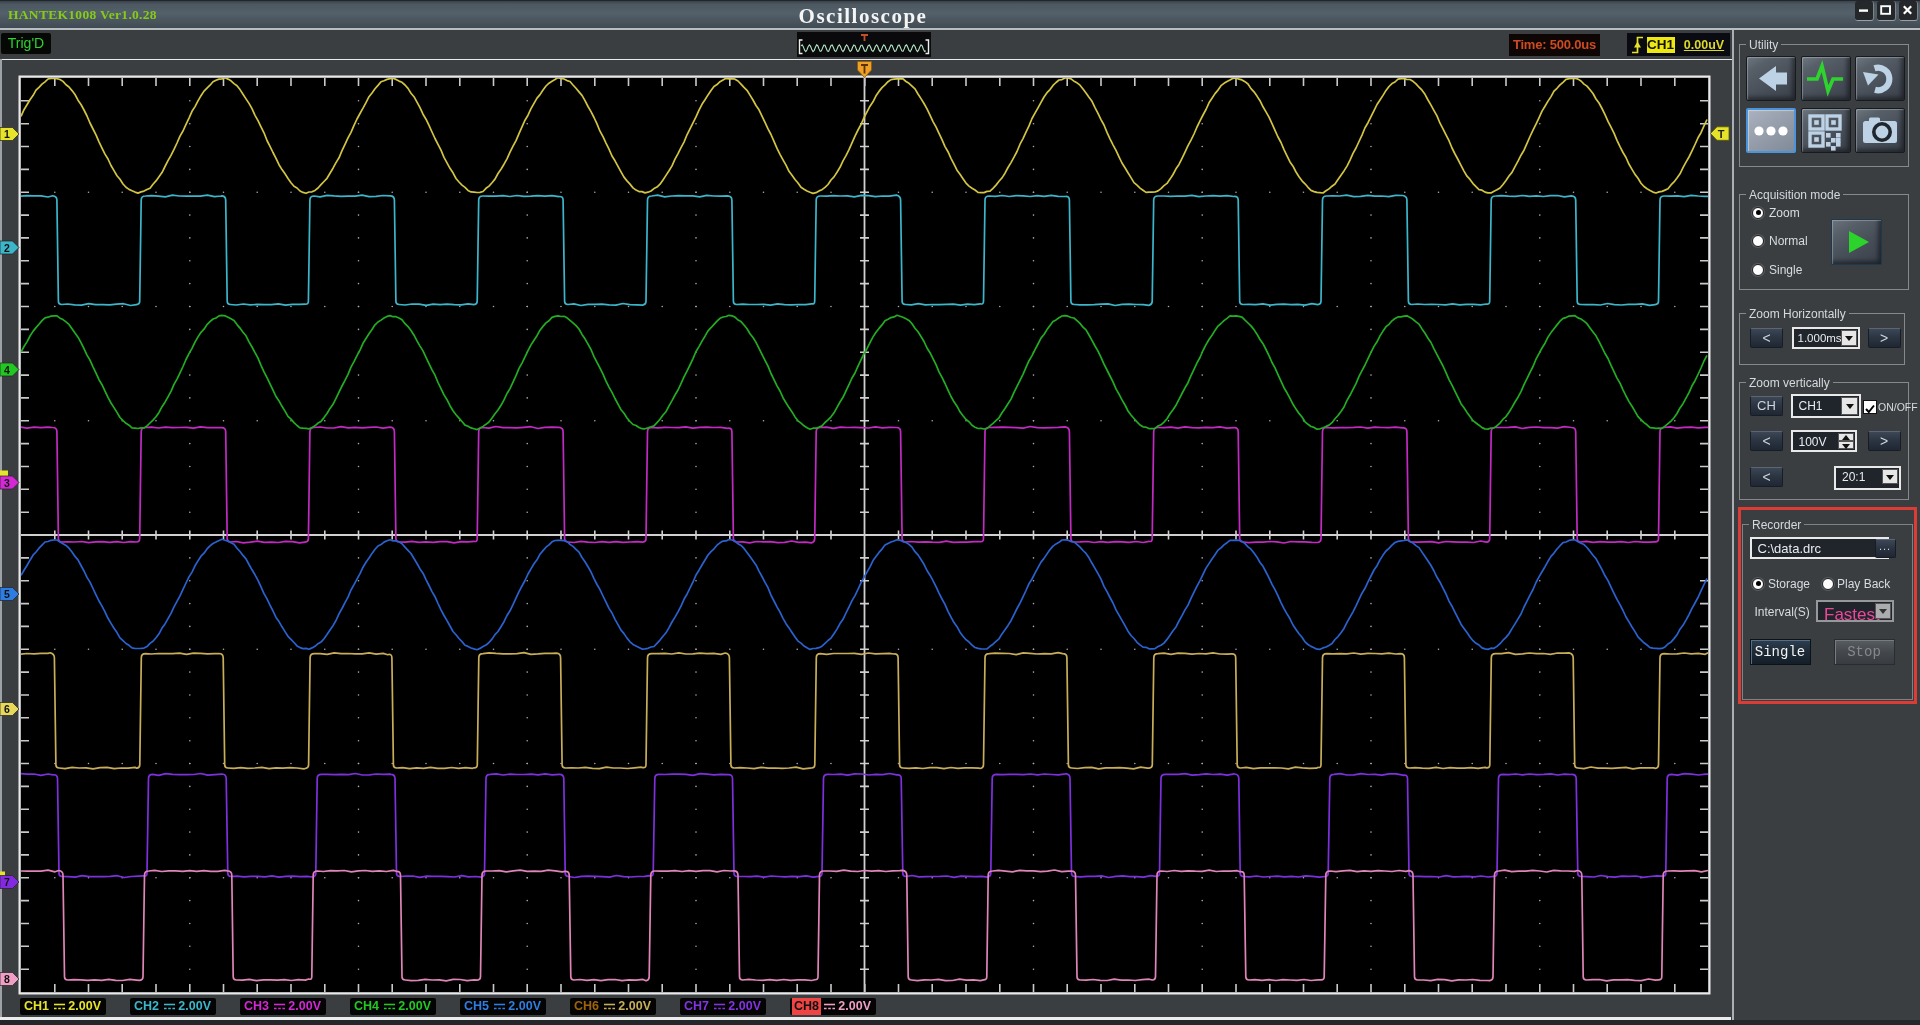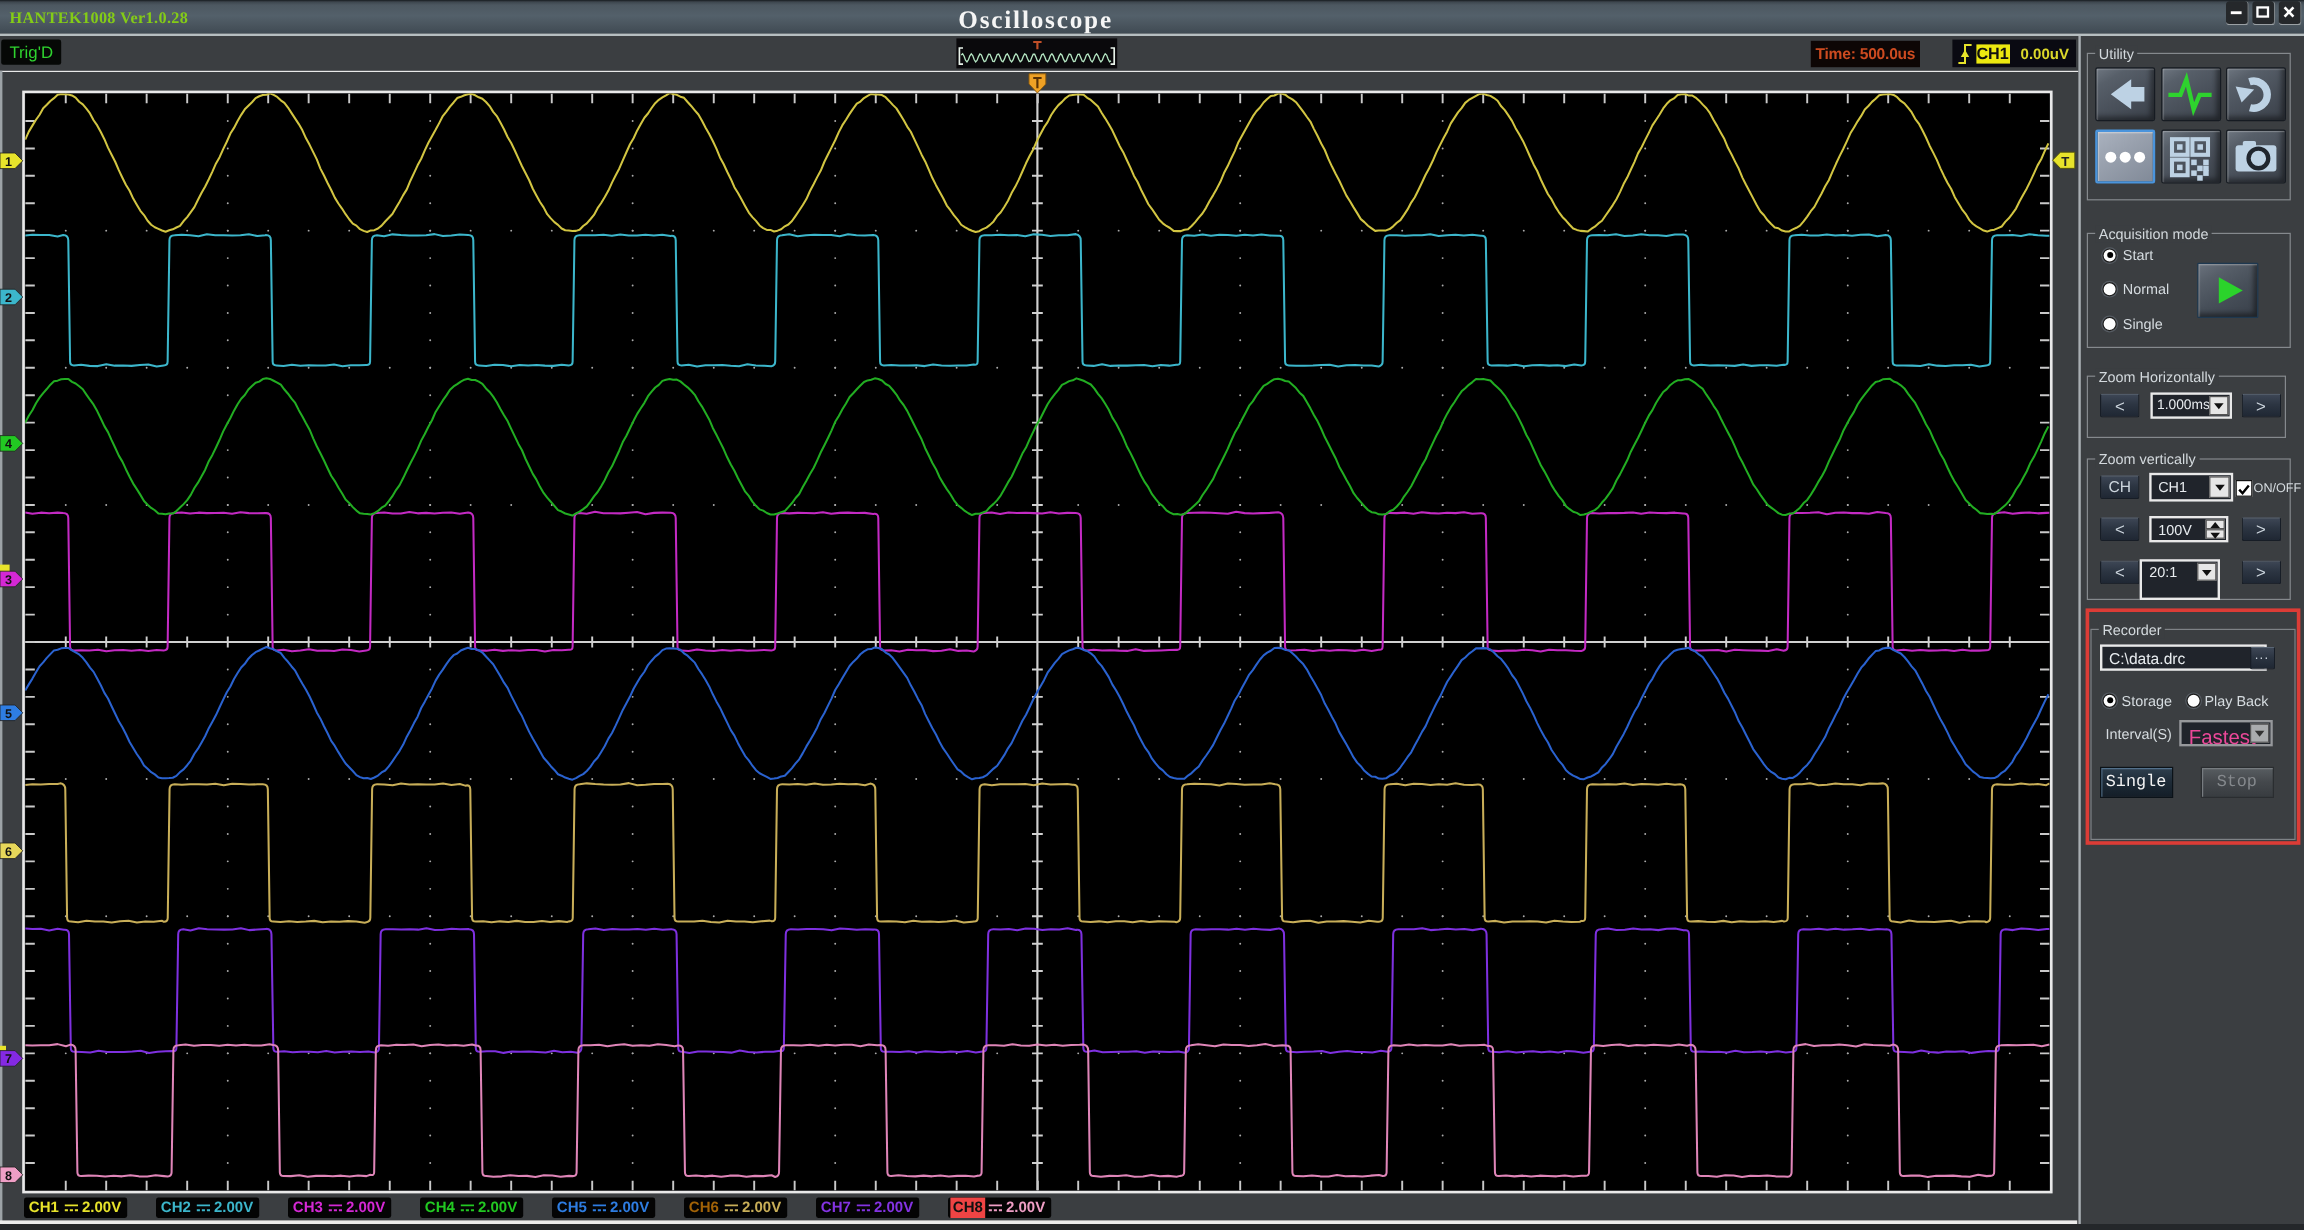--- a/index.html
+++ b/index.html
@@ -20,21 +20,21 @@
 #trigd { left:1px; top:33px; width:50px; height:21px; background:#060806; border-radius:2px;
   color:#2fd32f; font-size:14px; line-height:21px; text-align:center; }
 #minibox { left:797px; top:32px; width:134px; height:25px; background:#0a090c; }
 #timebox { left:1509px; top:34px; width:91px; height:22px; background:#0d0605;
   color:#cd4b20; font-weight:bold; font-size:13px; line-height:22px; text-align:center;
   white-space:nowrap; letter-spacing:-0.2px; }
 #trigbox { left:1627px; top:33px; width:103px; height:23px; background:#0a0a12; }
 #ch1badge { left:1646.5px; top:37px; width:28px; height:16px; background:#ece810;
   color:#111; font-weight:bold; font-size:13.5px; line-height:16px; text-align:center; }
 #uvtext { left:1681px; top:37px; width:46px; color:#dcd82a; font-weight:bold; font-size:12.5px;
-  line-height:16px; text-align:center; }
+  line-height:16px; text-align:center;text-decoration:underline; }
 #whiteline { left:0; top:58.5px; width:1733px; height:2px; background:#e9e9e9; }
 #plotwrap { left:0; top:60px; width:1733px; height:958px; background:#3b3e41; }
 #leftedge { left:0; top:59px; width:2px; height:961px; background:#9ca2a6; }
 #botline { left:0; top:1017px; width:1731px; height:2.5px; background:#ebebeb; }
 #botstrip { left:0; top:1019.5px; width:1920px; height:6px; background:#24272a; }
 #panel { left:1732px; top:30px; width:188px; height:990px; background:#3b3e41;
   border-left:2px solid #a9afb3; }
 
 
 .chlab { top:998px; width:86px; height:17px; background:#040404; border-radius:2px;
@@ -270,21 +270,21 @@
     <rect x="36" y="30" width="4.6" height="4.6" fill="#bdd2e4"></rect>
   </svg>
 <svg class="abs" style="left:1855px;top:108px" width="50" height="45">
 <rect x="8" y="13" width="34" height="22" rx="2.5" fill="#bdd2e4"></rect>
 <rect x="14" y="9.5" width="11" height="5" rx="1.5" fill="#bdd2e4"></rect>
 <circle cx="27" cy="24" r="8.2" fill="#bdd2e4" stroke="#20262e" stroke-width="3.6"></circle>
   </svg>
 <div class="grp" style="left:1739px;top:194px;width:170px;height:96px;"></div>
 <div class="grplab" style="left:1746px;top:188px;">Acquisition mode</div>
 <div class="radio sel" style="left:1752px;top:206.5px;"></div>
-<div class="plab" style="left:1769px;top:205.5px;">Start</div>
+<div class="plab" style="left:1769px;top:205.5px;">Zoom</div>
 <div class="radio" style="left:1752px;top:235px;"></div>
 <div class="plab" style="left:1769px;top:234px;">Normal</div>
 <div class="radio" style="left:1752px;top:263.5px;"></div>
 <div class="plab" style="left:1769px;top:262.5px;">Single</div>
 <div class="abs" style="left:1831px;top:218.5px;width:51px;height:46px;
   border:1.5px solid #1e3850; border-radius:1px;
   background:linear-gradient(150deg,#6a727d 0%,#565e68 25%,#474f59 55%,#39404a 100%);
   box-shadow:inset 1px 1px 1px rgba(255,255,255,.3), inset -3px -3px 4px rgba(0,0,0,.45);"></div>
 <svg class="abs" style="left:1831px;top:218.5px" width="51" height="46">
 <path d="M18 12 V34 L38 23 Z" fill="#2bd32b"></path>
@@ -319,21 +319,21 @@
 <span class="txt" style="top:2.5px;font-size:12px;">100V</span>
 <div class="arr" style="width:16px;height:7.6px;">
       <div class="tri" style="left:3px;top:1px;border-top:none;border-bottom:5px solid #111;"></div>
     </div>
 <div class="arr" style="width:16px;height:7.6px;top:9.4px;">
       <div class="tri" style="left:3px;top:1.5px;"></div>
     </div>
   </div>
 <div class="navbtn" style="left:1750px;top:466.5px;width:33px;height:20px;font-size:14px;line-height:18px;">&lt;</div>
 <div class="navbtn" style="left:1867.5px;top:466.5px;width:33px;height:20px;font-size:14px;line-height:18px;">&gt;</div>
-<div class="combo" style="left:1783px;top:465.5px;width:66.5px;height:34px;">
+<div class="combo" style="left:1834px;top:465.5px;width:66.5px;height:24px;">
 <span class="txt" style="top:2.5px;font-size:12px;">20:1</span>
 <div class="arr" style="width:16px;height:15.5px;">
       <div class="tri" style="left:3px;top:5px;"></div>
     </div>
   </div>
 <div class="abs" style="left:1738px;top:507px;width:179px;height:197px;border:3.5px solid #dc3c36;"></div>
 <div class="grp" style="left:1741.5px;top:523.5px;width:171px;height:176px;border-color:#7e8286;"></div>
 <div class="grplab" style="left:1749px;top:517.5px;">Recorder</div>
 <div class="combo" style="left:1749.5px;top:537px;width:139px;height:22px;text-align:right;">
 <span class="txt" style="top:2px;">C:\data.drc</span>

